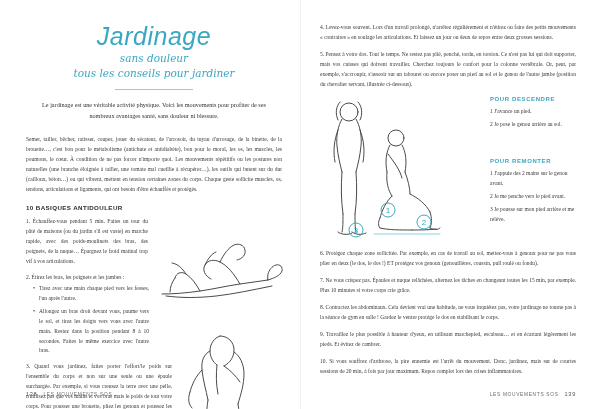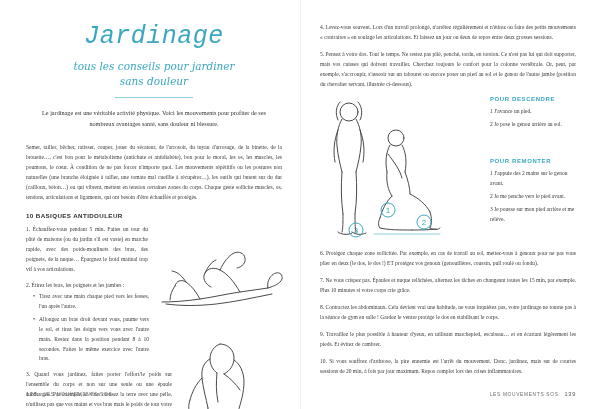--- a/index.html
+++ b/index.html
@@ -22,26 +22,26 @@
     box-sizing:border-box;
     padding:18px 22px 26px 22px;
   }
   .page.left{padding-left:26px;padding-right:18px;}
   .page.right{padding-left:20px;padding-right:24px;}
 
   
   .title{
     text-align:center;
     color:#3aa7c2;
-    font-family:Liberation Mono, monospace;
+    font-family:Liberation Sans, sans-serif;
     font-size:25px;
     font-weight:normal;
     font-style:italic;
     letter-spacing:0.5px;
-    margin:6px 0 10px 0;
+    margin:6px 0 2px 0;
     line-height:1;
   }
   .subtitle{
     text-align:center;
     color:#3aa7c2;
     font-family:"DejaVu Serif", serif;
     font-style:italic;
     font-size:10.5px;
     line-height:1.45;
     margin:2px 0 0 0;
@@ -129,22 +129,22 @@
 </style>
 </head>
 <body>
 
 <div class="spread">
 
   <div class="page left">
 
     <h1 class="title">Jardinage</h1>
     <div class="subtitle">
+      <div>sans douleur</div>
       <div>tous les conseils pour jardiner</div>
-      <div>sans douleur</div>
     </div>
     <div class="rule"></div>
 
     <p class="intro">Le jardinage est une véritable activité physique. Voici les mouvements pour profiter de ses nombreux avantages santé, sans douleur ni blessure.</p>
 
     <p class="body-text">Semer, tailler, bêcher, ratisser, couper, jouer du sécateur, de l'arrosoir, du tuyau d'arrosage, de la binette, de la brouette…, c'est bon pour le métabolisme (antichute et antidiabète), bon pour le moral, les os, les muscles, les poumons, le cœur. À condition de ne pas forcer n'importe quoi. Les mouvements répétitifs ou les postures non naturelles (une branche éloignée à tailler, une tomate mal cueillie à récupérer…), les outils qui butent sur du dur (cailloux, béton…) ou qui vibrent, mettent en tension certaines zones du corps. Chaque geste sollicite muscles, os, tendons, articulations et ligaments, qui ont besoin d'être échauffés et protégés.</p>
 
     <div class="section-head">10 BASIQUES ANTIDOULEUR</div>
 
     <div style="position:relative;">

